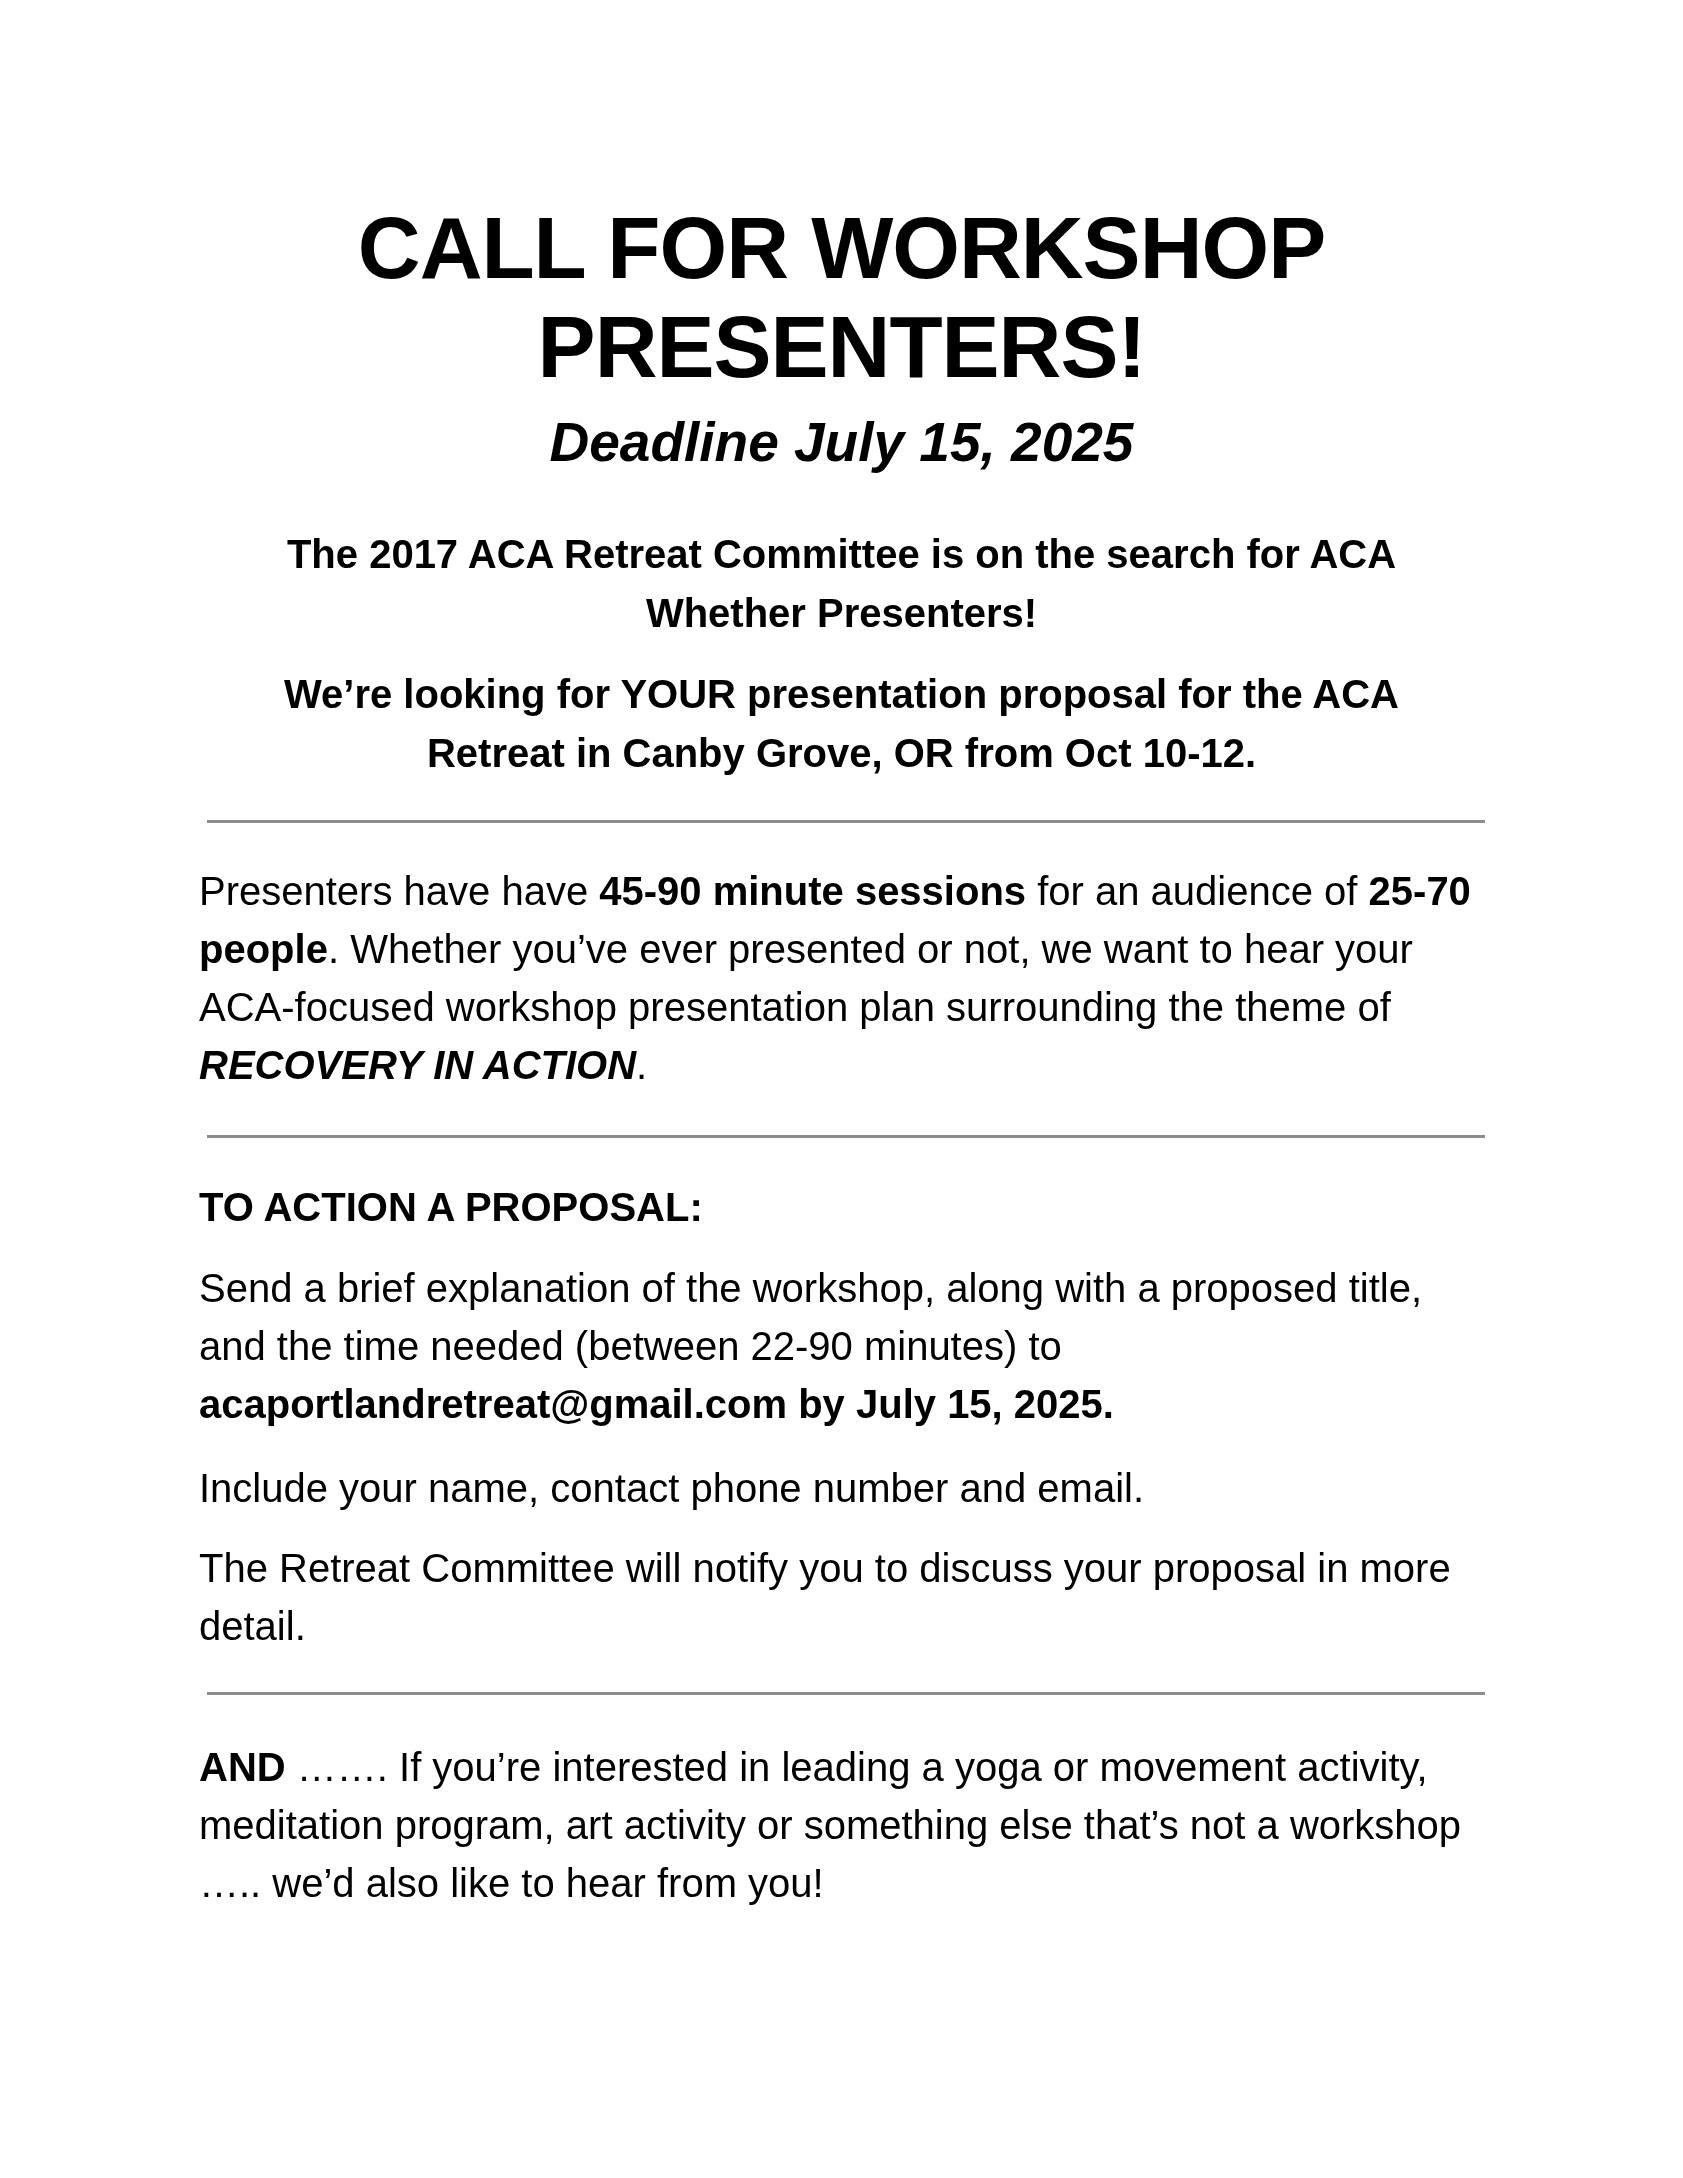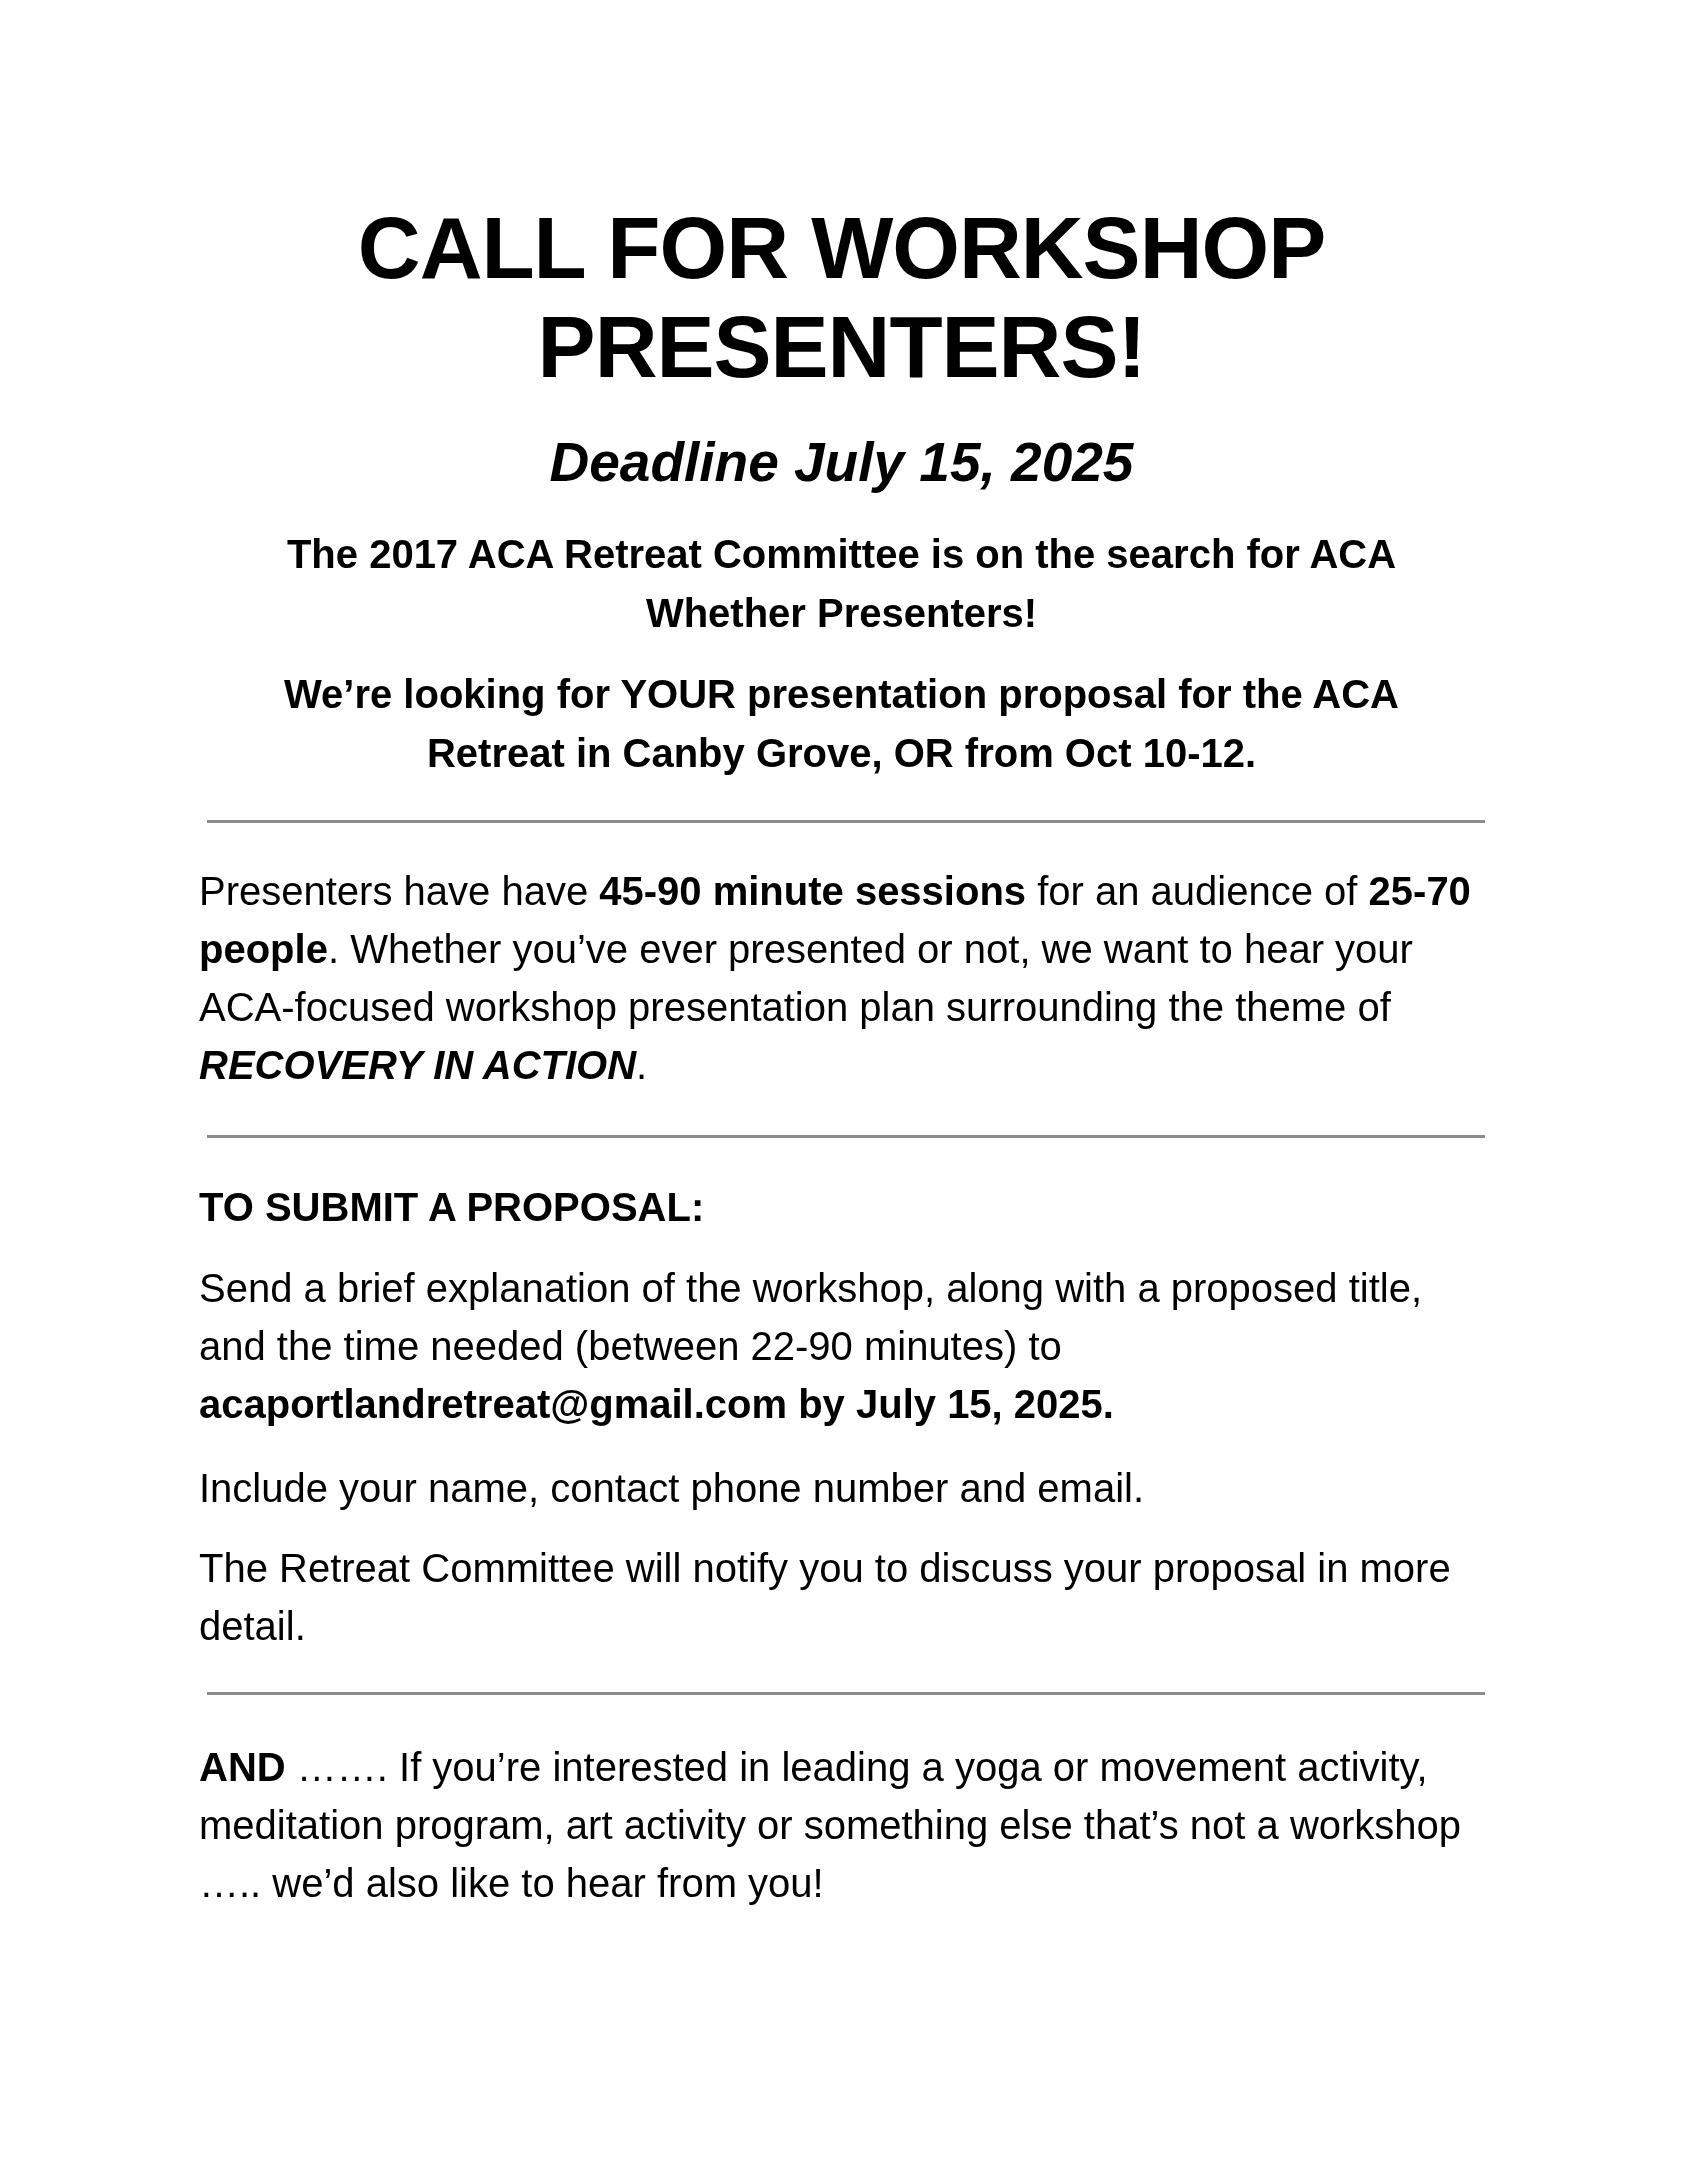--- a/index.html
+++ b/index.html
@@ -8,21 +8,21 @@
       font-family: "Liberation Sans", sans-serif; color: #000000;
     }
     .page { position: absolute; left: 0; top: 0; width: 1453px; height: 2178px; }
     .center { text-align: center; }
     .title {
       position: absolute; left: 0; width: 1683px; top: 198px;
       font-size: 87px; font-weight: bold; line-height: 99px; margin: 0;
       letter-spacing: -1px;
     }
     .deadline {
-      position: absolute; left: 0; width: 1683px; top: 428px;
+      position: absolute; left: 0; width: 1683px; top: 408px;
       font-size: 55px; font-weight: bold; font-style: italic; line-height: 69px; margin: 0;
     }
     .intro {
       position: absolute; left: 198px; width: 1287px;
       font-size: 40px; font-weight: bold; line-height: 59px; margin: 0; text-align: center;
     }
     .intro1 { top: 525px; }
     .intro2 { top: 665px; }
     .divider {
       position: absolute; left: 207px; width: 1278px; height: 3px; background: #8c8c8c;
@@ -63,21 +63,21 @@
     <span>We’re looking for YOUR presentation proposal for the ACA</span><br>
     <span>Retreat in Canby Grove, OR from Oct 10-12.</span>
   </p>
 
   <div class="divider d1"></div>
 
   <p class="body-text p1"><span>Presenters have have </span><strong>45-90 minute sessions</strong><span> for an audience of </span><strong>25-70 people</strong><span>. Whether you’ve ever presented or not, we want to hear your ACA-focused workshop presentation plan surrounding the theme of </span><strong><em>RECOVERY IN ACTION</em></strong><span>.</span></p>
 
   <div class="divider d2"></div>
 
-  <p class="body-text heading">TO SUBMIT A PROPOSAL:</p>
+  <p class="body-text heading">TO ACTION A PROPOSAL:</p>
 
   <p class="body-text p2"><span>Send a brief explanation of the workshop, along with a proposed title, and the time needed (between 22-90 minutes) to </span><strong>acaportlandretreat@gmail.com by July 15, 2025.</strong></p>
 
   <p class="body-text p3">Include your name, contact phone number and email.</p>
 
   <p class="body-text p4">The Retreat Committee will notify you to discuss your proposal in more detail.</p>
 
   <div class="divider d3"></div>
 
   <p class="body-text p5"><strong>AND</strong><span> ……. If you’re interested in leading a yoga or movement activity, meditation program, art activity or something else that’s not a workshop …..  we’d also like to hear from you!</span></p>

